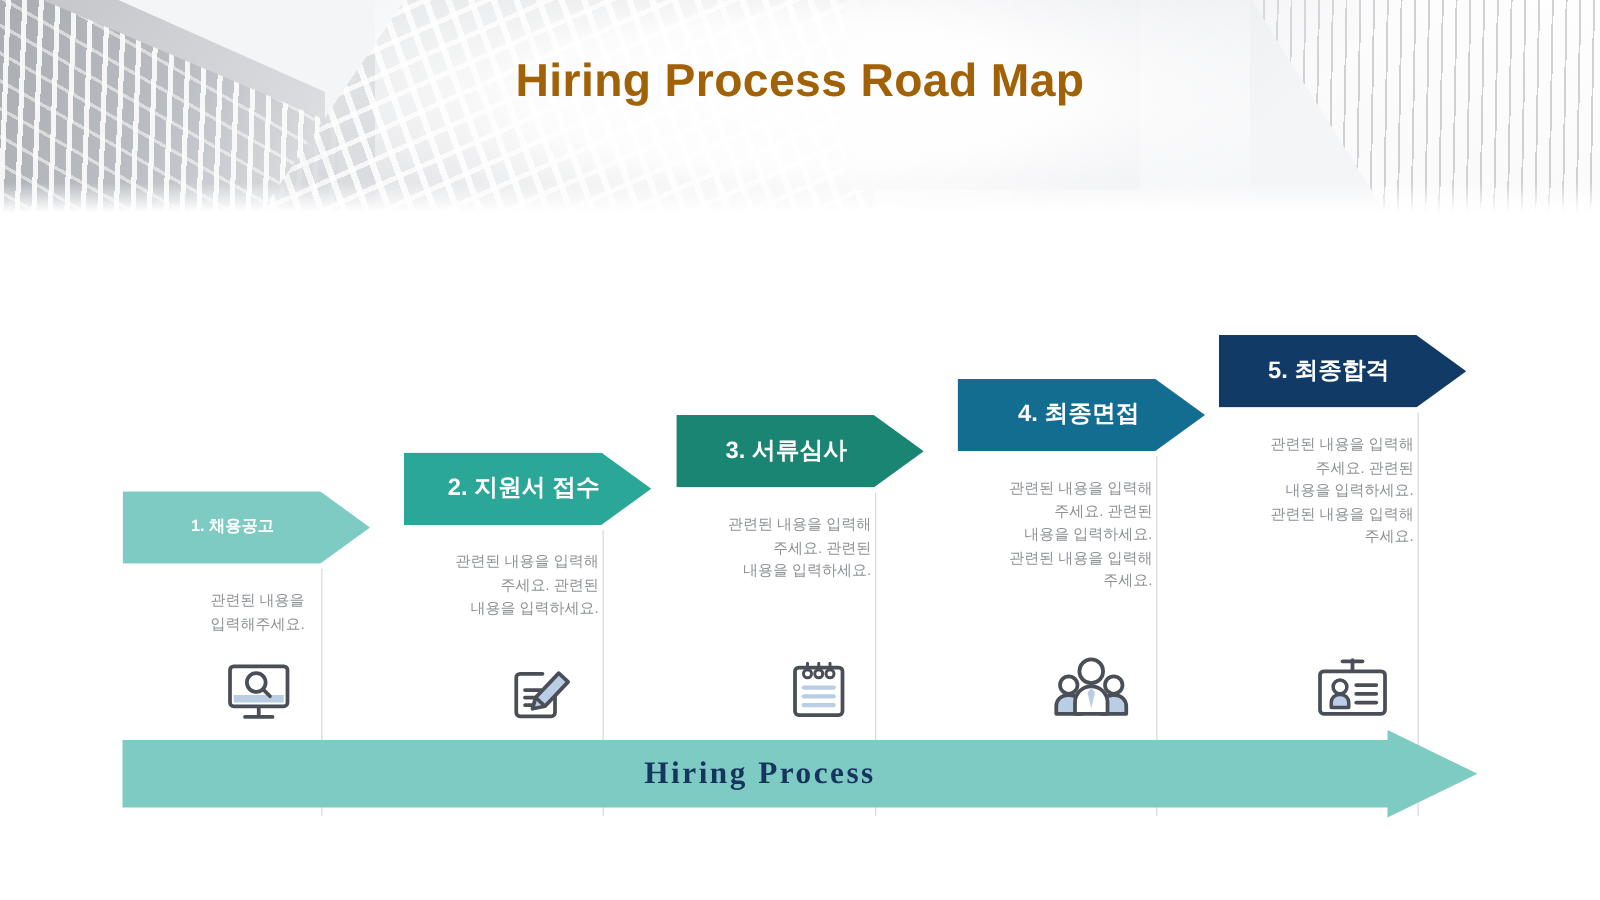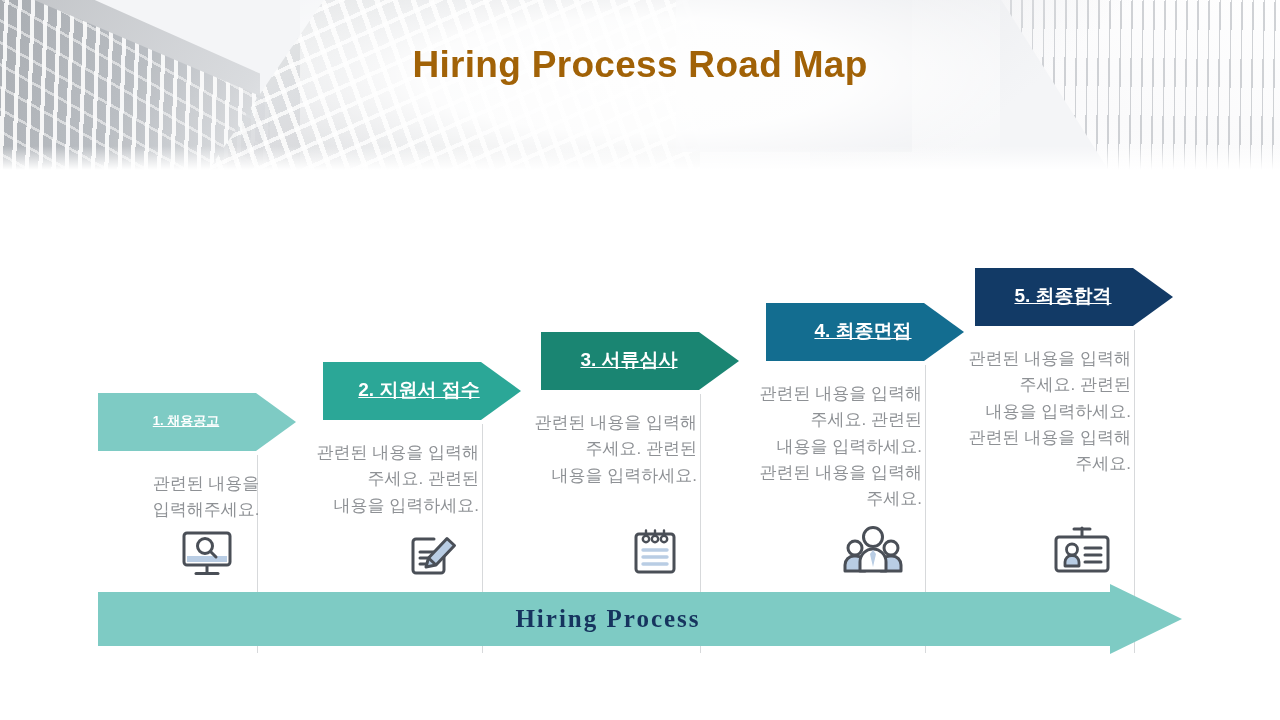--- a/index.html
+++ b/index.html
@@ -85,24 +85,24 @@
   }
 
   
   .steps{position:absolute;left:0;top:0;width:1280px;height:720px;}
   .step{position:absolute;}
   .chev{
     position:absolute;top:0;left:0;
     display:flex;align-items:center;justify-content:center;
     color:#ffffff;font-weight:bold;white-space:nowrap;
   }
-  .chev span{position:relative;top:-1px;text-decoration:underline;}
+  .chev span{position:relative;top:-1px;}
   .desc{
     position:absolute;
-    color:#8e9195;font-size:17px;line-height:1.55;
+    color:#8e9195;font-size:12px;line-height:1.55;
   }
   .vline{
     position:absolute;width:1px;background:#d7d9db;
   }
   .icon{
     position:absolute;width:56px;height:56px;
   }
 
   
   .banner{position:absolute;left:98px;top:592px;width:1084px;height:54px;}

